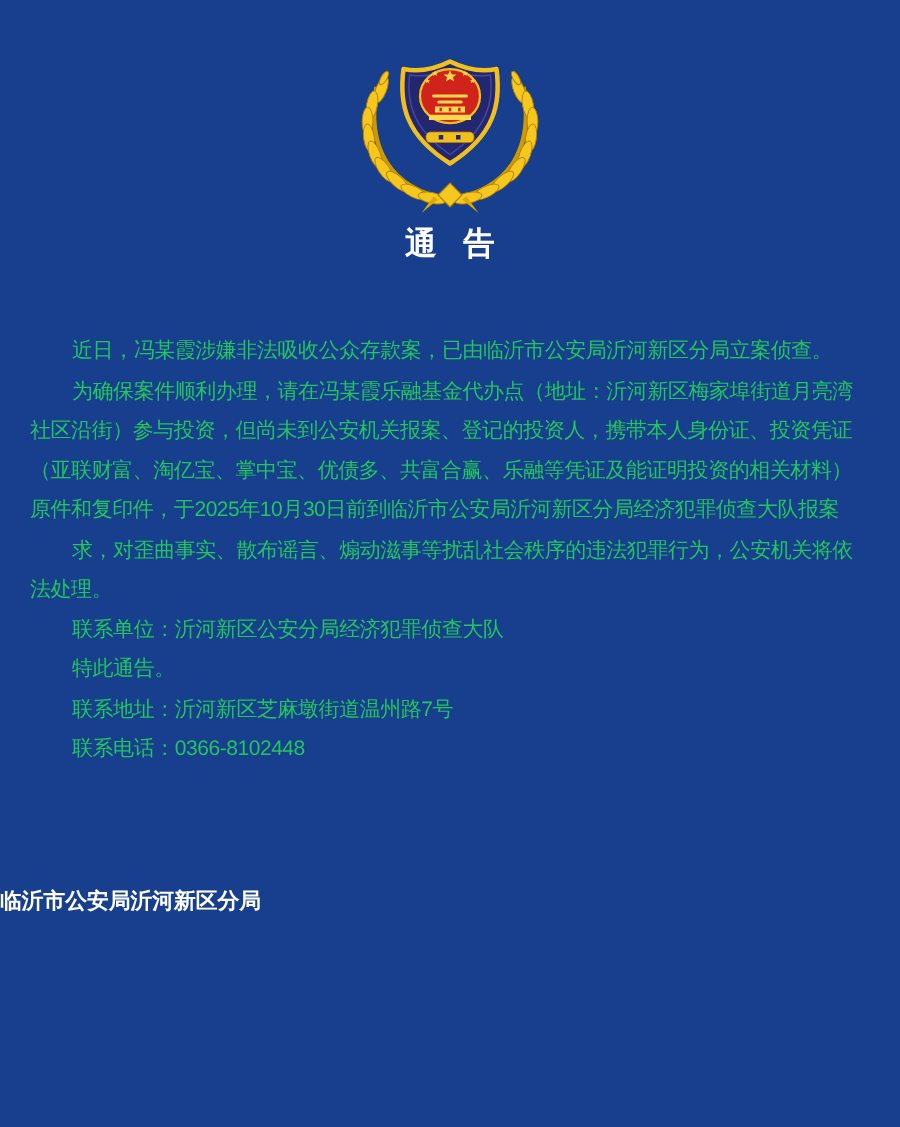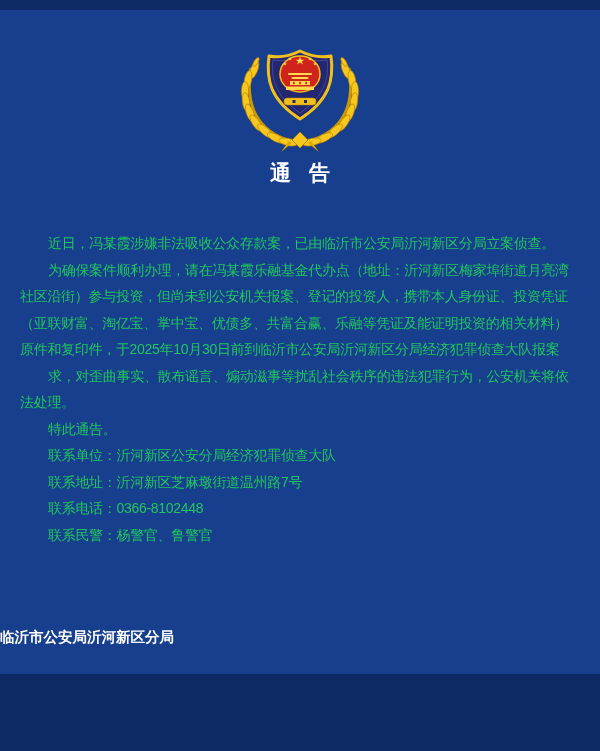--- a/index.html
+++ b/index.html
@@ -1,23 +1,23 @@
 <!DOCTYPE html>
 <html><head>
 <meta charset="utf-8">
 <style>
   html,body{margin:0;padding:0;background:#0d2a66;}
   .page{
     position:relative;
-    width:600px;height:664px;
+    width:600px;height:751px;
     background:#173f8d;
     overflow:hidden;
     font-family:"Liberation Sans","DejaVu Sans",sans-serif;
     color:#ffffff;
-    margin:10px auto;
+    margin:0 auto;
   }
   .badge{width:126px;height:106px;margin:38px auto 0;}
   .badge svg{display:block;}
   .title{
     margin:6px 0 0;
     text-align:center;
     font-size:21px;
     line-height:26px;
     font-weight:700;
     letter-spacing:6px;
@@ -118,33 +118,30 @@
         <div class="line">为确保案件顺利办理，请在冯某霞乐融基金代办点（地址：沂河新区梅家埠街道月亮湾</div>
         <div class="line">社区沿街）参与投资，但尚未到公安机关报案、登记的投资人，携带本人身份证、投资凭证</div>
         <div class="line">（亚联财富、淘亿宝、掌中宝、优债多、共富合赢、乐融等凭证及能证明投资的相关材料）</div>
         <div class="line">原件和复印件，于2025年10月30日前到临沂市公安局沂河新区分局经济犯罪侦查大队报案</div>
       </div>
       <div class="para">
         <div class="line">求，对歪曲事实、散布谣言、煽动滋事等扰乱社会秩序的违法犯罪行为，公安机关将依</div>
         <div class="line">法处理。</div>
       </div>
       <div class="para">
-        <div class="line">特此通告。</div>
+        <div class="line">联系单位：沂河新区公安分局经济犯罪侦查大队</div>
       </div>
       <div class="para">
-        <div class="line">联系单位：沂河新区公安分局经济犯罪侦查大队</div>
+        <div class="line">特此通告。</div>
       </div>
       <div class="para">
         <div class="line">联系地址：沂河新区芝麻墩街道温州路7号</div>
       </div>
       <div class="para">
         <div class="line">联系电话：0366-8102448</div>
-      </div>
-      <div class="para">
-        <div class="line">联系民警：杨警官、鲁警官</div>
       </div>
     </div>
 
   <div class="footer">
     <div class="issuer">临沂市公安局沂河新区分局</div>
   </div>
 
 </div>
 
 </body></html>

